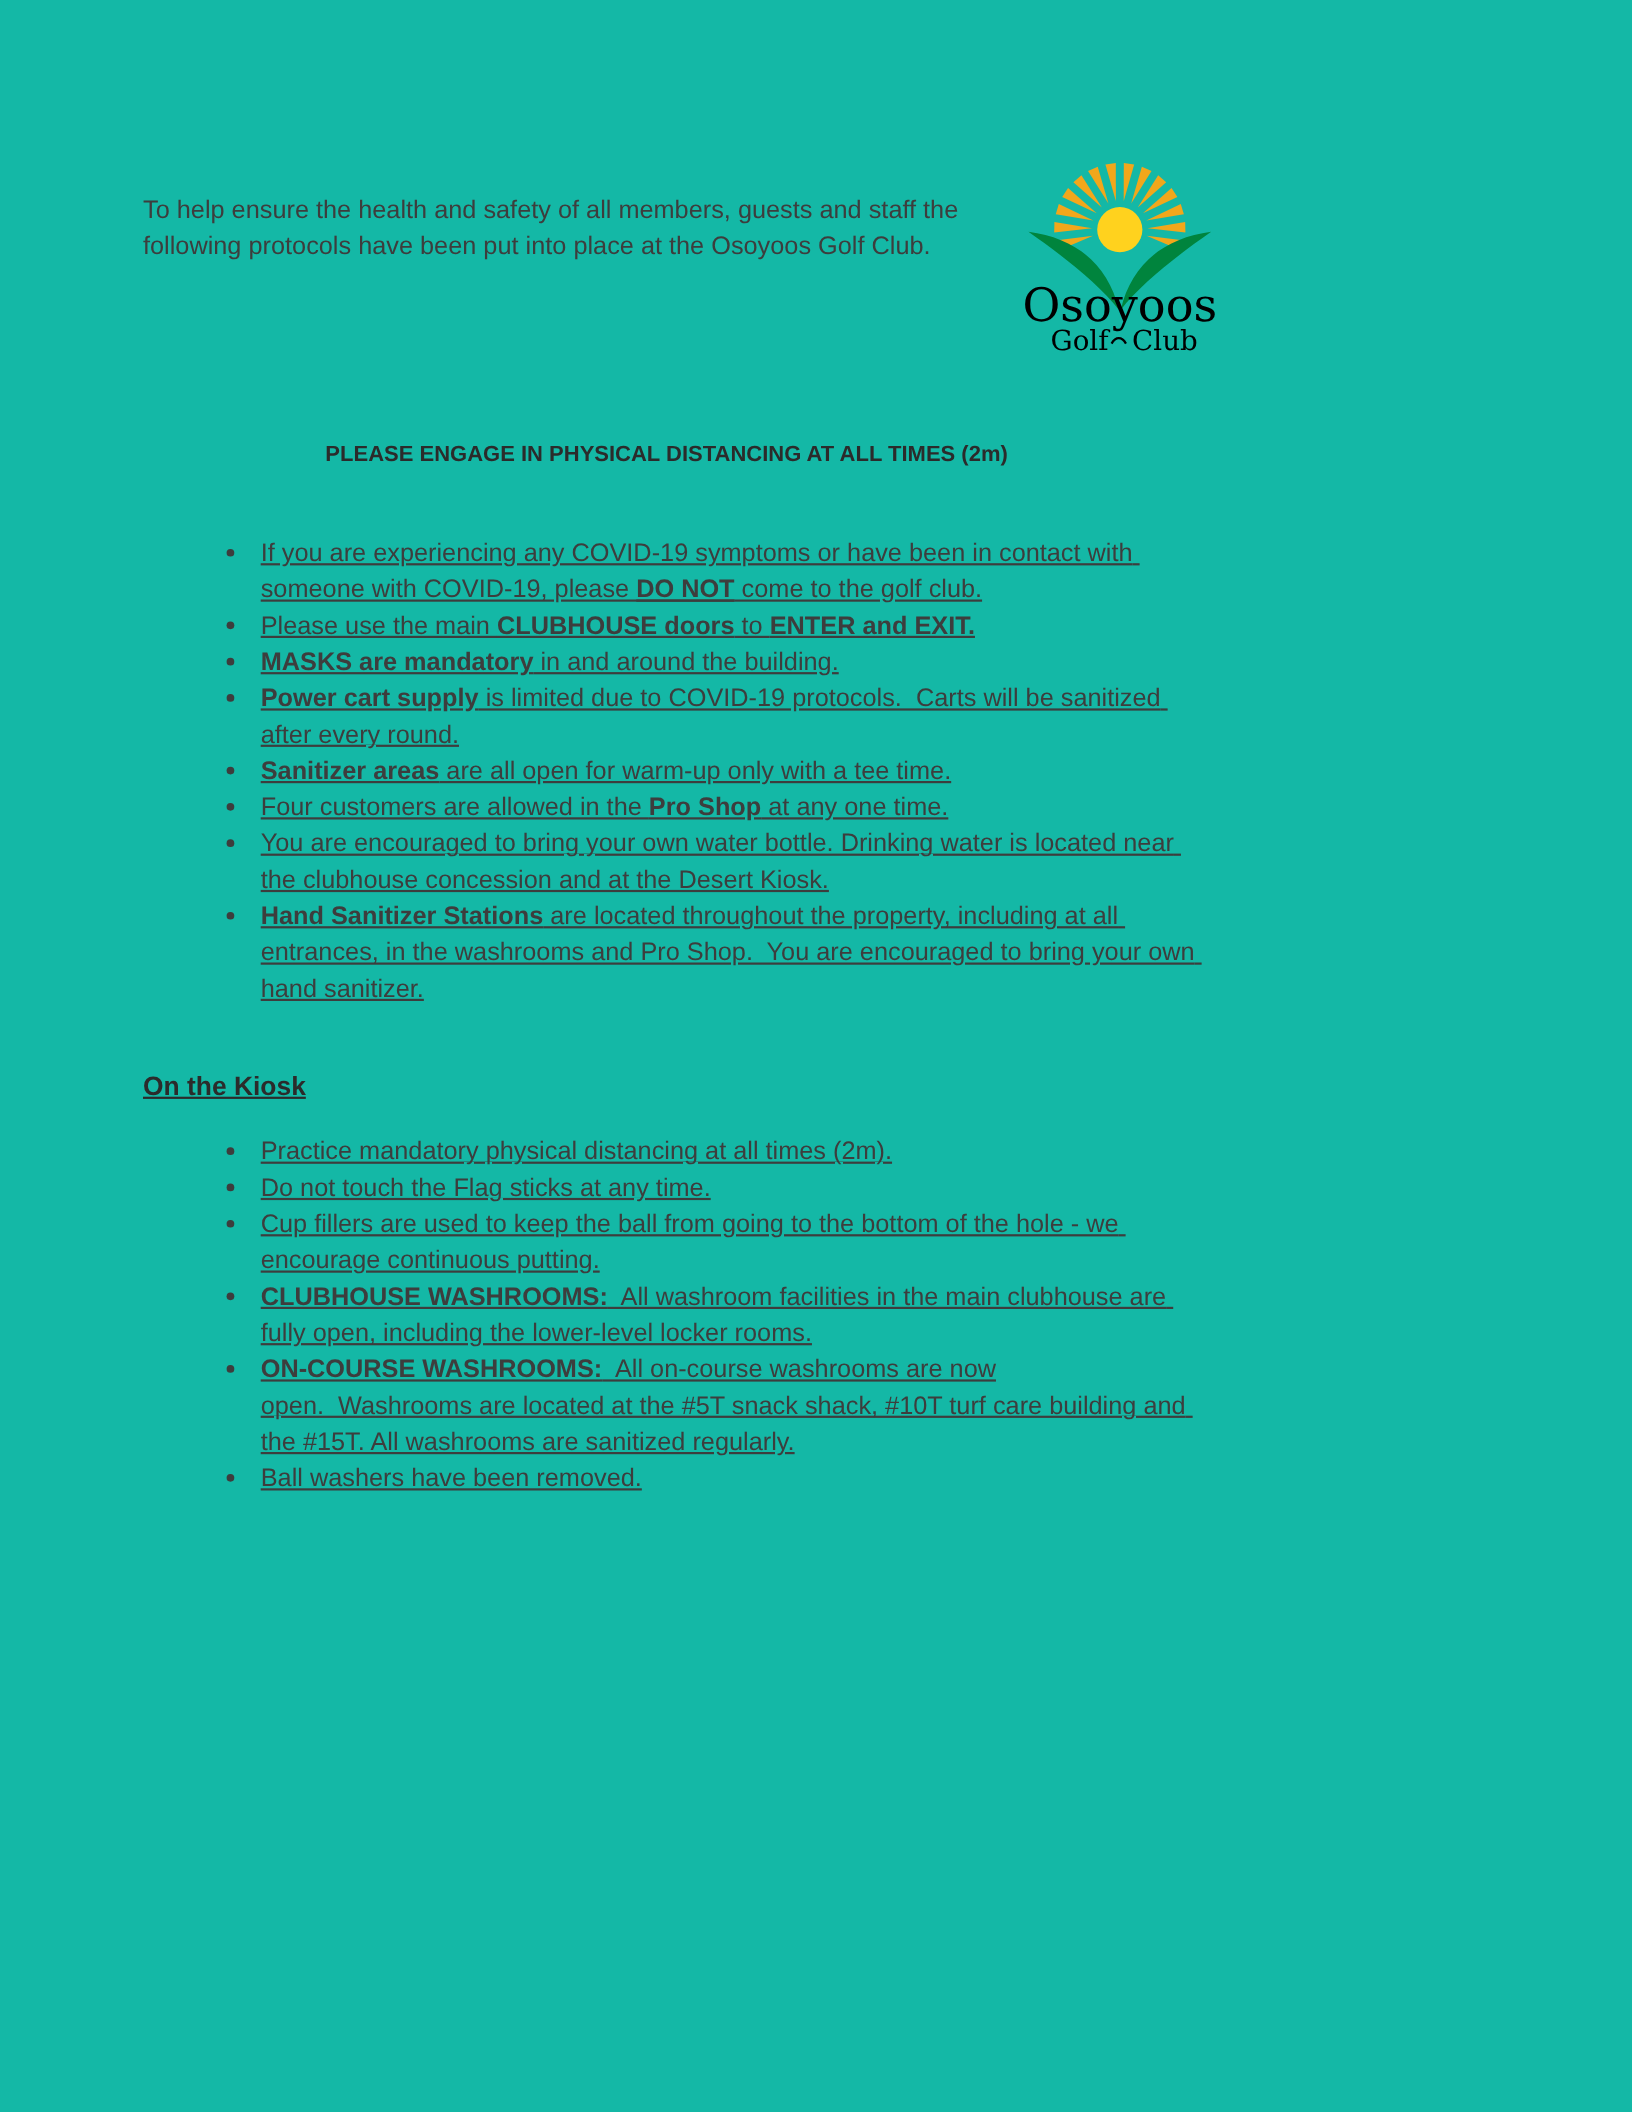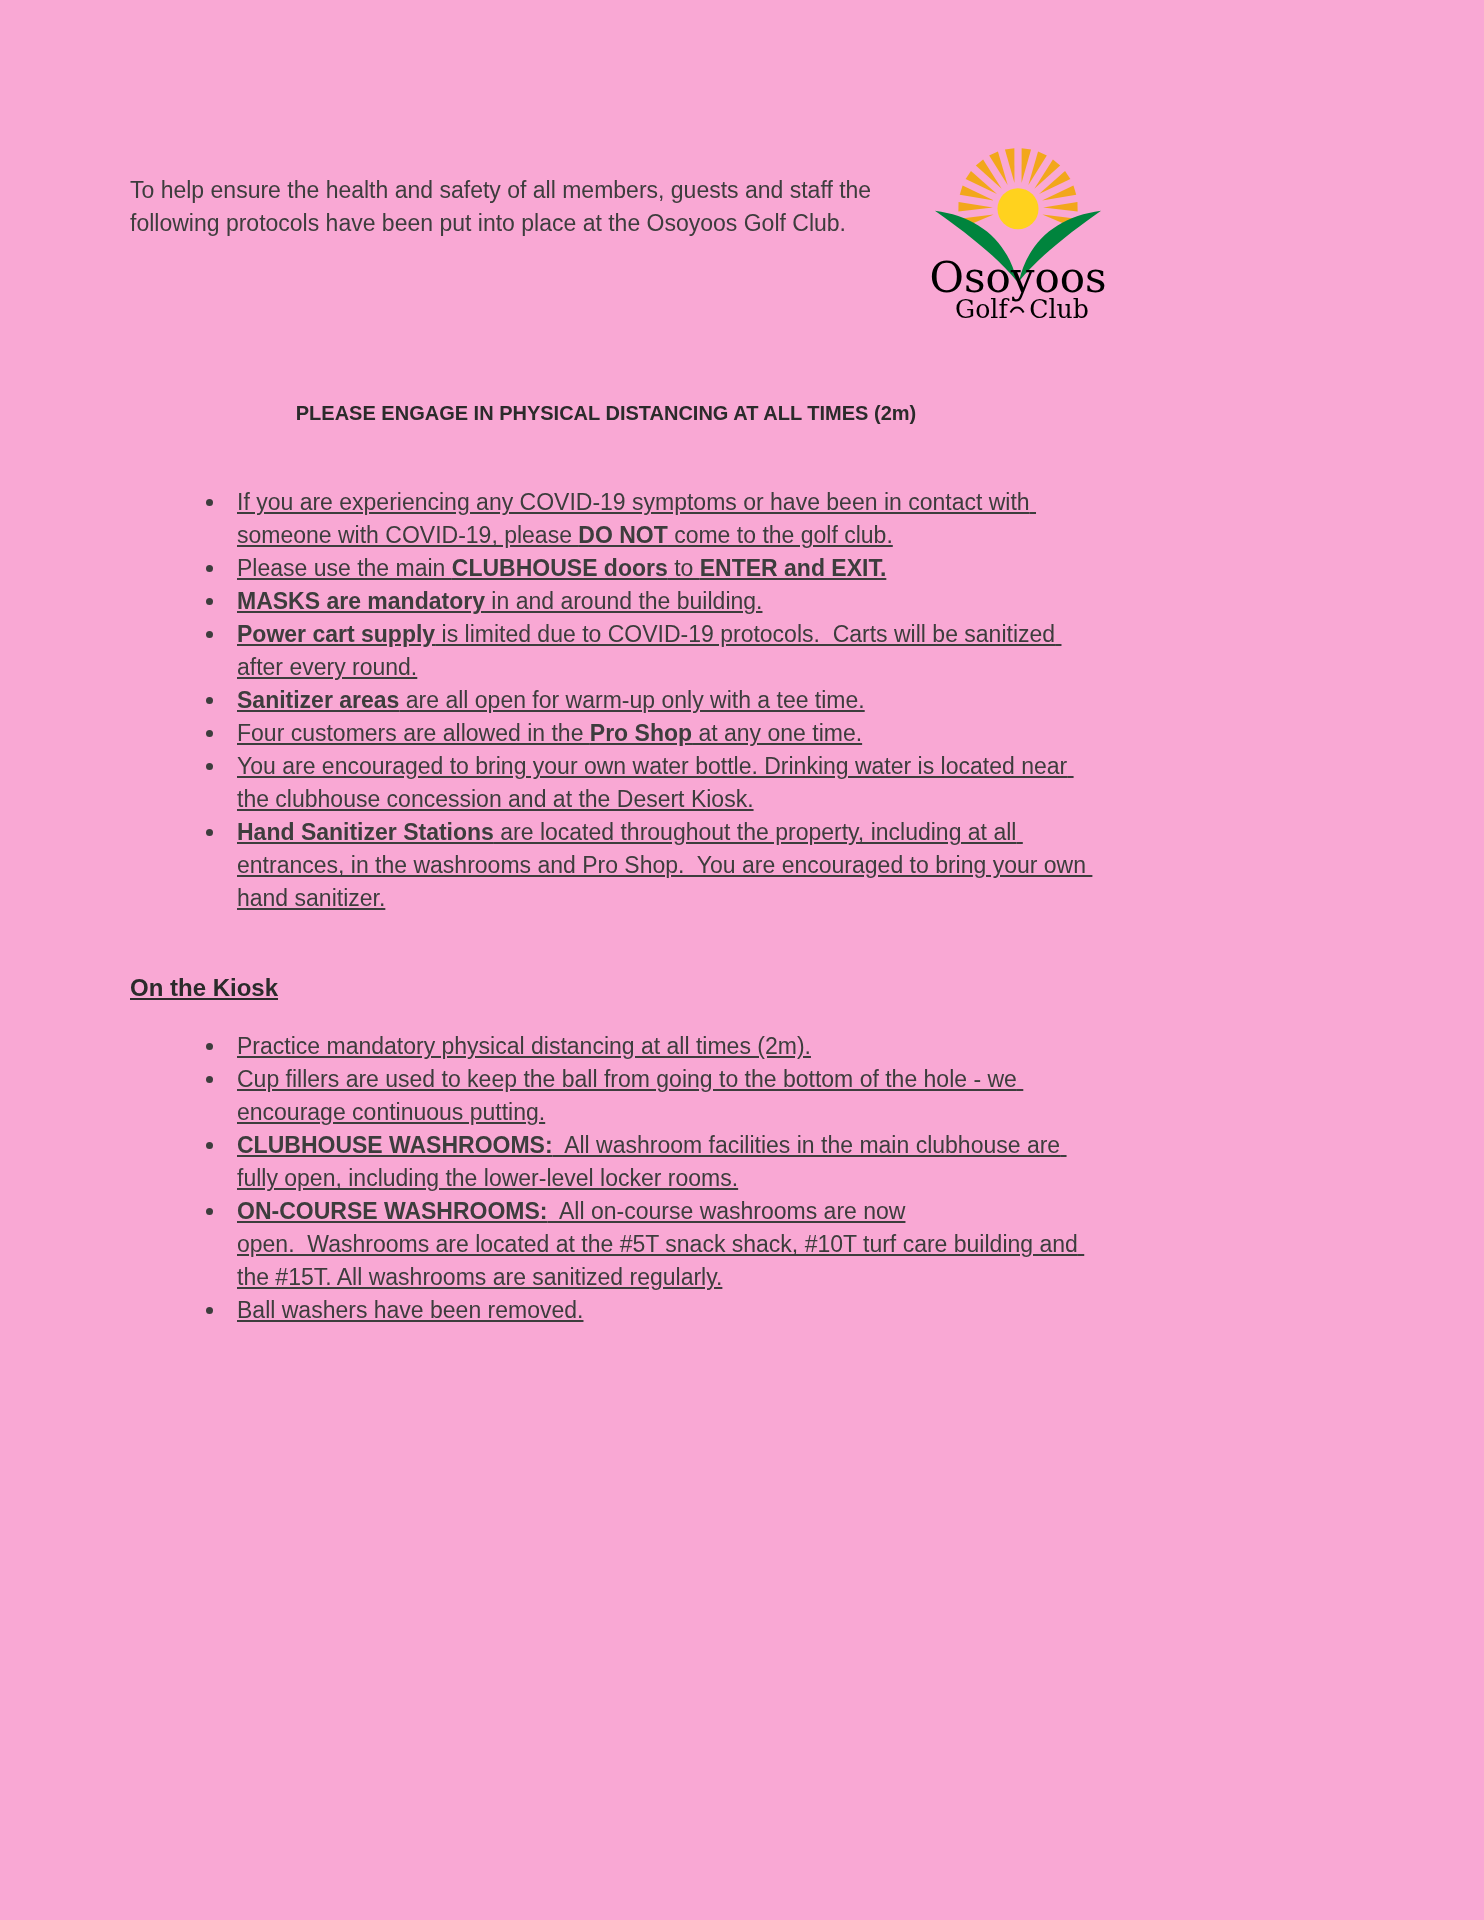--- a/index.html
+++ b/index.html
@@ -1,21 +1,21 @@
 <!DOCTYPE html>
 <html><head>
 <meta charset="utf-8">
 <style>
   * { box-sizing: border-box; }
   html, body { margin: 0; padding: 0; background: #ffffff; }
   .page {
     position: relative;
     width: 1484px;
     height: 1920px;
-    background: #f9a8d4;
+    background: #14b8a6;
     overflow: hidden;
     font-family: "Liberation Sans", "DejaVu Sans", sans-serif;
     color: #3d3d3d;
     font-size: 23px;
     line-height: 33px;
   }
   .header { display: flex; align-items: flex-start; padding: 122px 0 0 130px; }
   .intro { width: 800px; margin: 52px 0 0 0; }
   .logo { margin-left: auto; margin-right: 368px; width: 196px; }
   .logo svg { display: block; width: 196px; height: auto; }
@@ -102,20 +102,21 @@
             <li><span class="b">Sanitizer areas</span><span> are all open for warm-up only with a tee time.</span></li>
             <li><span>Four customers are allowed in the </span><span class="b">Pro Shop</span><span> at any one time.</span></li>
             <li><span>You are encouraged to bring your own water bottle. Drinking water is located near the clubhouse concession and at the Desert Kiosk.</span></li>
             <li><span class="b">Hand Sanitizer Stations</span><span> are located throughout the property, including at all entrances, in the washrooms and Pro Shop.  You are encouraged to bring your own hand sanitizer.</span></li>
           </ul>
         </section>
         <section class="doc-section">
           <h2>On the Kiosk</h2>
           <ul>
             <li><span>Practice mandatory physical distancing at all times (2m).</span></li>
+            <li><span>Do not touch the Flag sticks at any time.</span></li>
             <li><span>Cup fillers are used to keep the ball from going to the bottom of the hole - we encourage continuous putting.</span></li>
             <li><span class="b">CLUBHOUSE WASHROOMS:</span><span>  All washroom facilities in the main clubhouse are fully open, including the lower-level locker rooms.</span></li>
             <li><span class="b">ON-COURSE WASHROOMS:</span><span>  All on-course washrooms are now
 open.  Washrooms are located at the #5T snack shack, #10T turf care building and the #15T. All washrooms are sanitized regularly.</span></li>
             <li><span>Ball washers have been removed.</span></li>
           </ul>
         </section>
       </div>
   </div>
 

